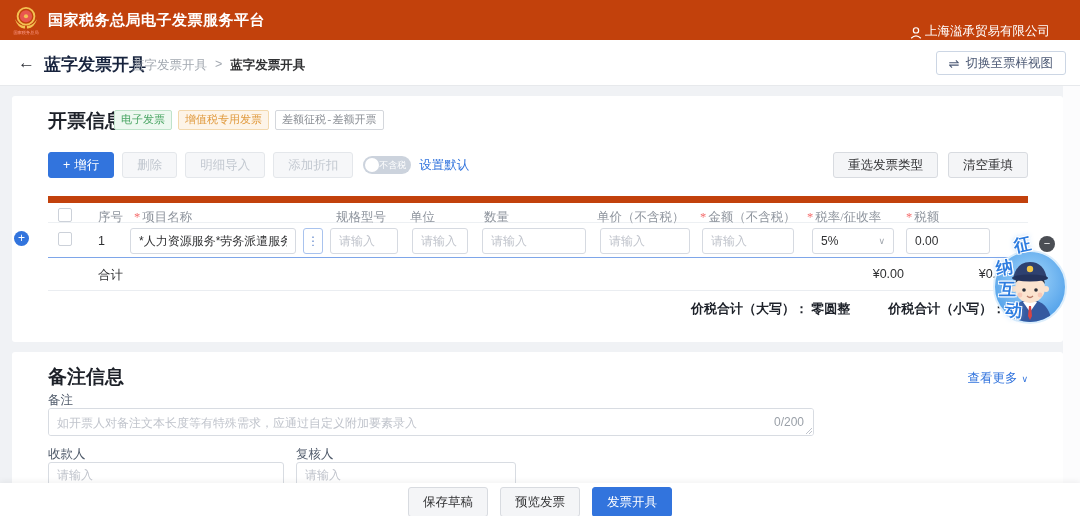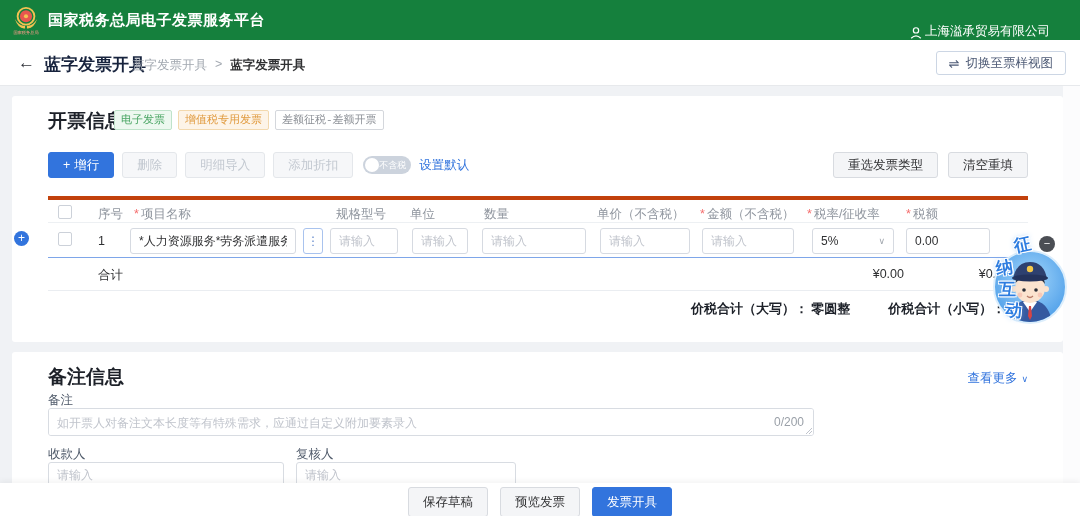--- a/index.html
+++ b/index.html
@@ -1,21 +1,21 @@
 <!DOCTYPE html>
 <html><head>
 <meta charset="utf-8">
 <style>
   * { margin:0; padding:0; box-sizing:border-box; }
   html,body { width:1080px; height:516px; }
   body { font-family:"Liberation Sans",sans-serif; }
   #app { position:relative; width:1080px; height:516px; background:#f0f2f5; overflow:hidden; }
 
   
-  .topbar { position:absolute; left:0; top:0; width:1080px; height:40px; background:#15803d; display:flex; align-items:center; z-index:6; }
+  .topbar { position:absolute; left:0; top:0; width:1080px; height:40px; background:#c2410c; display:flex; align-items:center; z-index:6; }
   .topbar .logo { margin-left:12px; width:28px; height:30px; }
   .topbar .platform-title { color:#fff; font-size:15px; font-weight:bold; margin-left:8px; letter-spacing:.5px; }
   .topbar .company { position:absolute; right:30px; top:0; height:40px; display:flex; align-items:flex-end; gap:2px; color:#fff; font-size:12.5px; cursor:pointer; }
 
   
   .subheader { position:absolute; left:0; top:40px; width:1080px; height:46px; background:#fff; border-bottom:1px solid #e7e9ec; z-index:5; }
   .back-arrow { position:absolute; left:18px; top:13px; font-size:17px; color:#30333a; cursor:pointer; }
   .page-title { position:absolute; left:44px; top:13px; font-size:17px; font-weight:bold; color:#17233d; }
   .breadcrumb { position:absolute; left:132px; top:17px; font-size:12.5px; color:#a2a8b0; display:flex; gap:8px; }
   .breadcrumb .current { color:#303133; font-weight:bold; }
@@ -41,21 +41,21 @@
   .btn { height:26px; padding:0 14px; font-size:12.5px; border-radius:3px; border:1px solid transparent; display:inline-flex; align-items:center; gap:4px; cursor:pointer; white-space:nowrap; font-family:inherit; }
   .btn-primary { background:#3274dd; color:#fff; border-color:#3274dd; }
   .btn-disabled { background:#f6f7f9; color:#c2c8d0; border-color:#e4e7eb; cursor:not-allowed; }
   .btn-plain { background:#f4f5f7; color:#303133; border-color:#d8dbe0; }
   .link { color:#3274dd; font-size:12.5px; cursor:pointer; white-space:nowrap; }
   .toggle { width:48px; height:18px; border-radius:9px; background:#ccd3dd; position:relative; cursor:pointer; margin-left:2px; }
   .toggle .knob { position:absolute; left:2px; top:2px; width:14px; height:14px; border-radius:50%; background:#fff; }
   .toggle .toggle-text { position:absolute; right:5px; top:3px; font-size:9px; color:#fff; line-height:12px; }
 
   
-  .tbl-header { position:absolute; left:36px; top:100px; width:980px; height:27px; border-top:4px solid #c2410c; border-bottom:1px solid #edf0f3; }
+  .tbl-header { position:absolute; left:36px; top:100px; width:980px; height:27px; border-top:7px solid #c2410c; border-bottom:1px solid #edf0f3;font-family:Liberation Serif, serif; }
   .th { position:absolute; top:6px; font-size:12.5px; color:#8f959e; white-space:nowrap; }
   .req { color:#f56c6c; margin-right:2px; }
   .checkbox { width:14px; height:14px; border:1px solid #ccd1d9; border-radius:2px; background:#fff; cursor:pointer; }
   .tbl-row { position:absolute; left:36px; top:128px; width:980px; height:34px; border-bottom:1px solid #7ea6e9; }
   .row-plus { position:absolute; left:2px; top:135px; width:15px; height:15px; border-radius:50%; background:#3274dd; color:#fff; font-size:12px; line-height:14px; text-align:center; cursor:pointer; }
   .inp { position:absolute; top:4px; height:26px; border:1px solid #d6dae1; border-radius:3px; font-size:12px; color:#303133; padding:0 8px; background:#fff; font-family:inherit; }
   .inp::placeholder { color:#c0c4cc; }
   .dots-btn { position:absolute; left:255px; top:4px; width:20px; height:26px; border:1px solid #a9c3ee; border-radius:3px; color:#6288cc; font-size:12px; display:flex; align-items:center; justify-content:center; cursor:pointer; background:#fff; }
   .select-box { position:absolute; left:764px; top:4px; width:82px; height:26px; border:1px solid #d6dae1; border-radius:3px; background:#fff; display:flex; align-items:center; justify-content:space-between; padding:0 8px; font-size:12px; color:#303133; cursor:pointer; }
   .select-box .caret { color:#a0a6ad; font-size:9px; }

